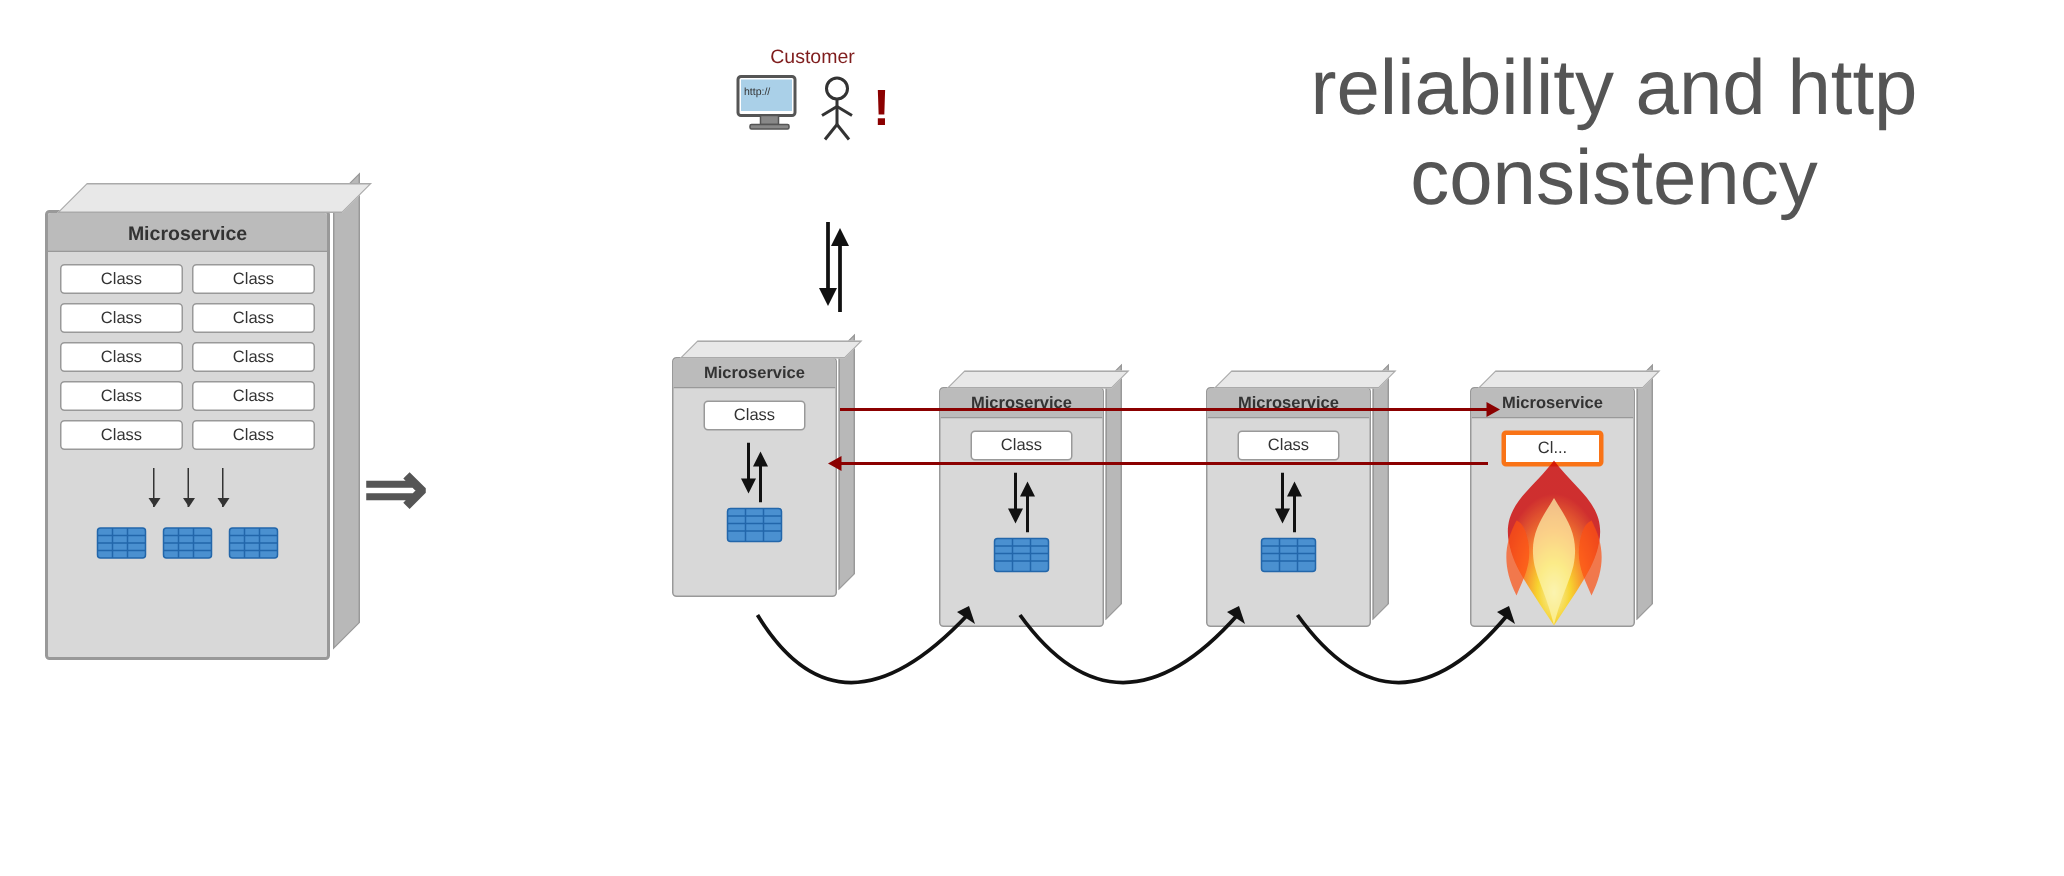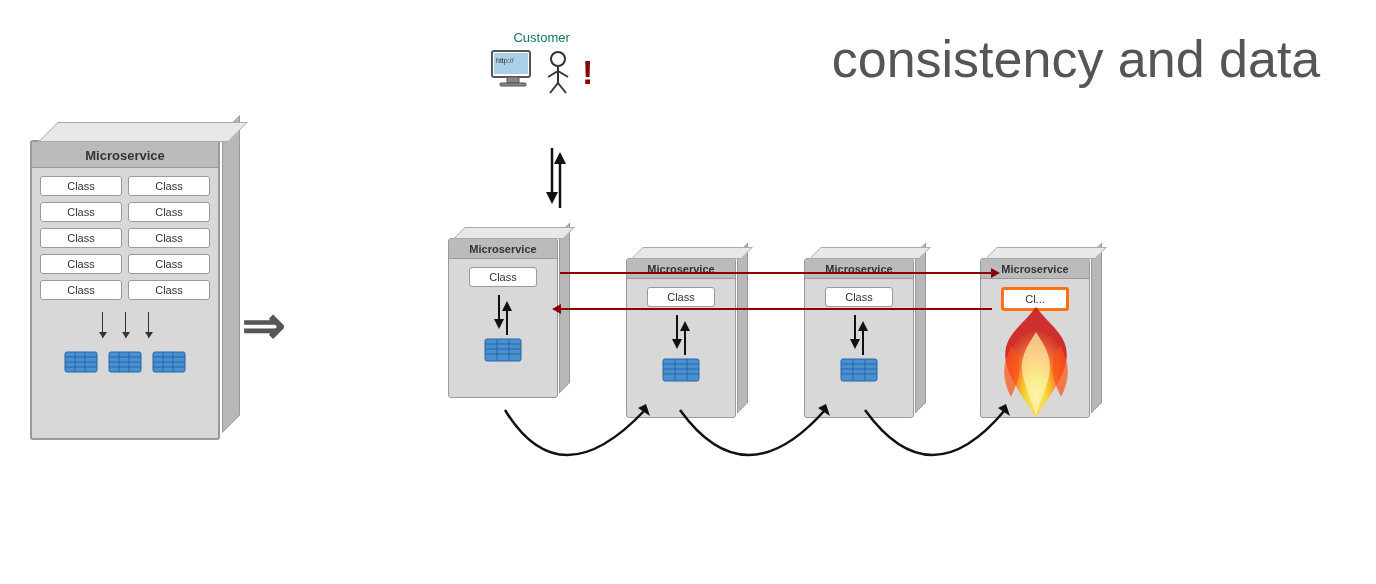--- a/index.html
+++ b/index.html
@@ -109,21 +109,21 @@
     .customer-area {
       position: absolute;
       top: 30px;
       left: 490px;
       display: flex;
       flex-direction: column;
       align-items: center;
     }
     .customer-label {
       font-size: 13px;
-      color: #0f766e;
+      color: #7f1d1d;
       margin-bottom: 4px;
     }
     .customer-icons {
       display: flex;
       align-items: center;
       gap: 4px;
     }
 
     
     .heading {
@@ -149,21 +149,22 @@
       flex-direction: column;
       align-items: center;
       z-index: 10;
     }
 
   </style>
 </head>
 <body>
 
 <div class="heading">
-  <div class="heading-text">consistency and data</div>
+  <div class="heading-text">reliability and http</div>
+  <div class="heading-text">consistency</div>
 </div>
 
 <div class="customer-area">
   <div class="customer-label">Customer</div>
   <div class="customer-icons">
 
     <svg width="46" height="46" viewBox="0 0 46 46">
 
       <rect x="2" y="2" width="38" height="26" rx="2" fill="#fff" stroke="#555" stroke-width="2"></rect>
       <rect x="4" y="4" width="34" height="21" fill="#aad0e8"></rect>

